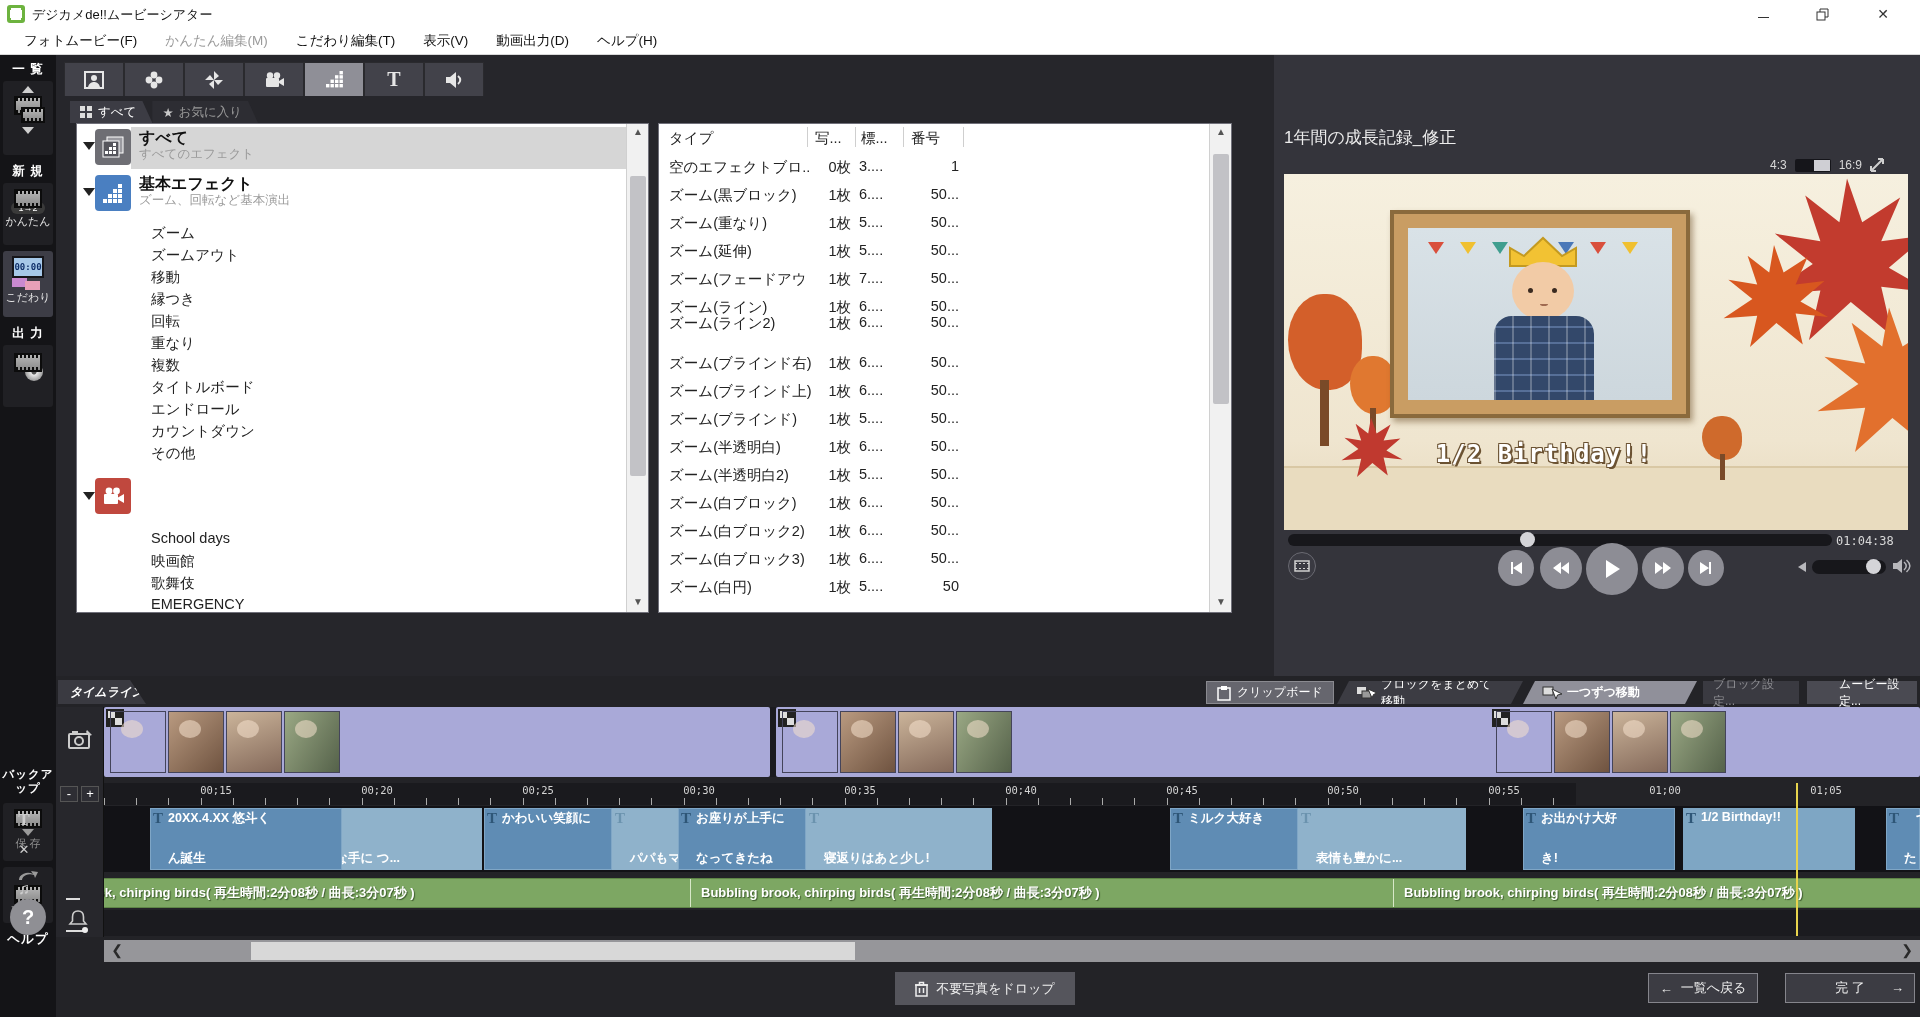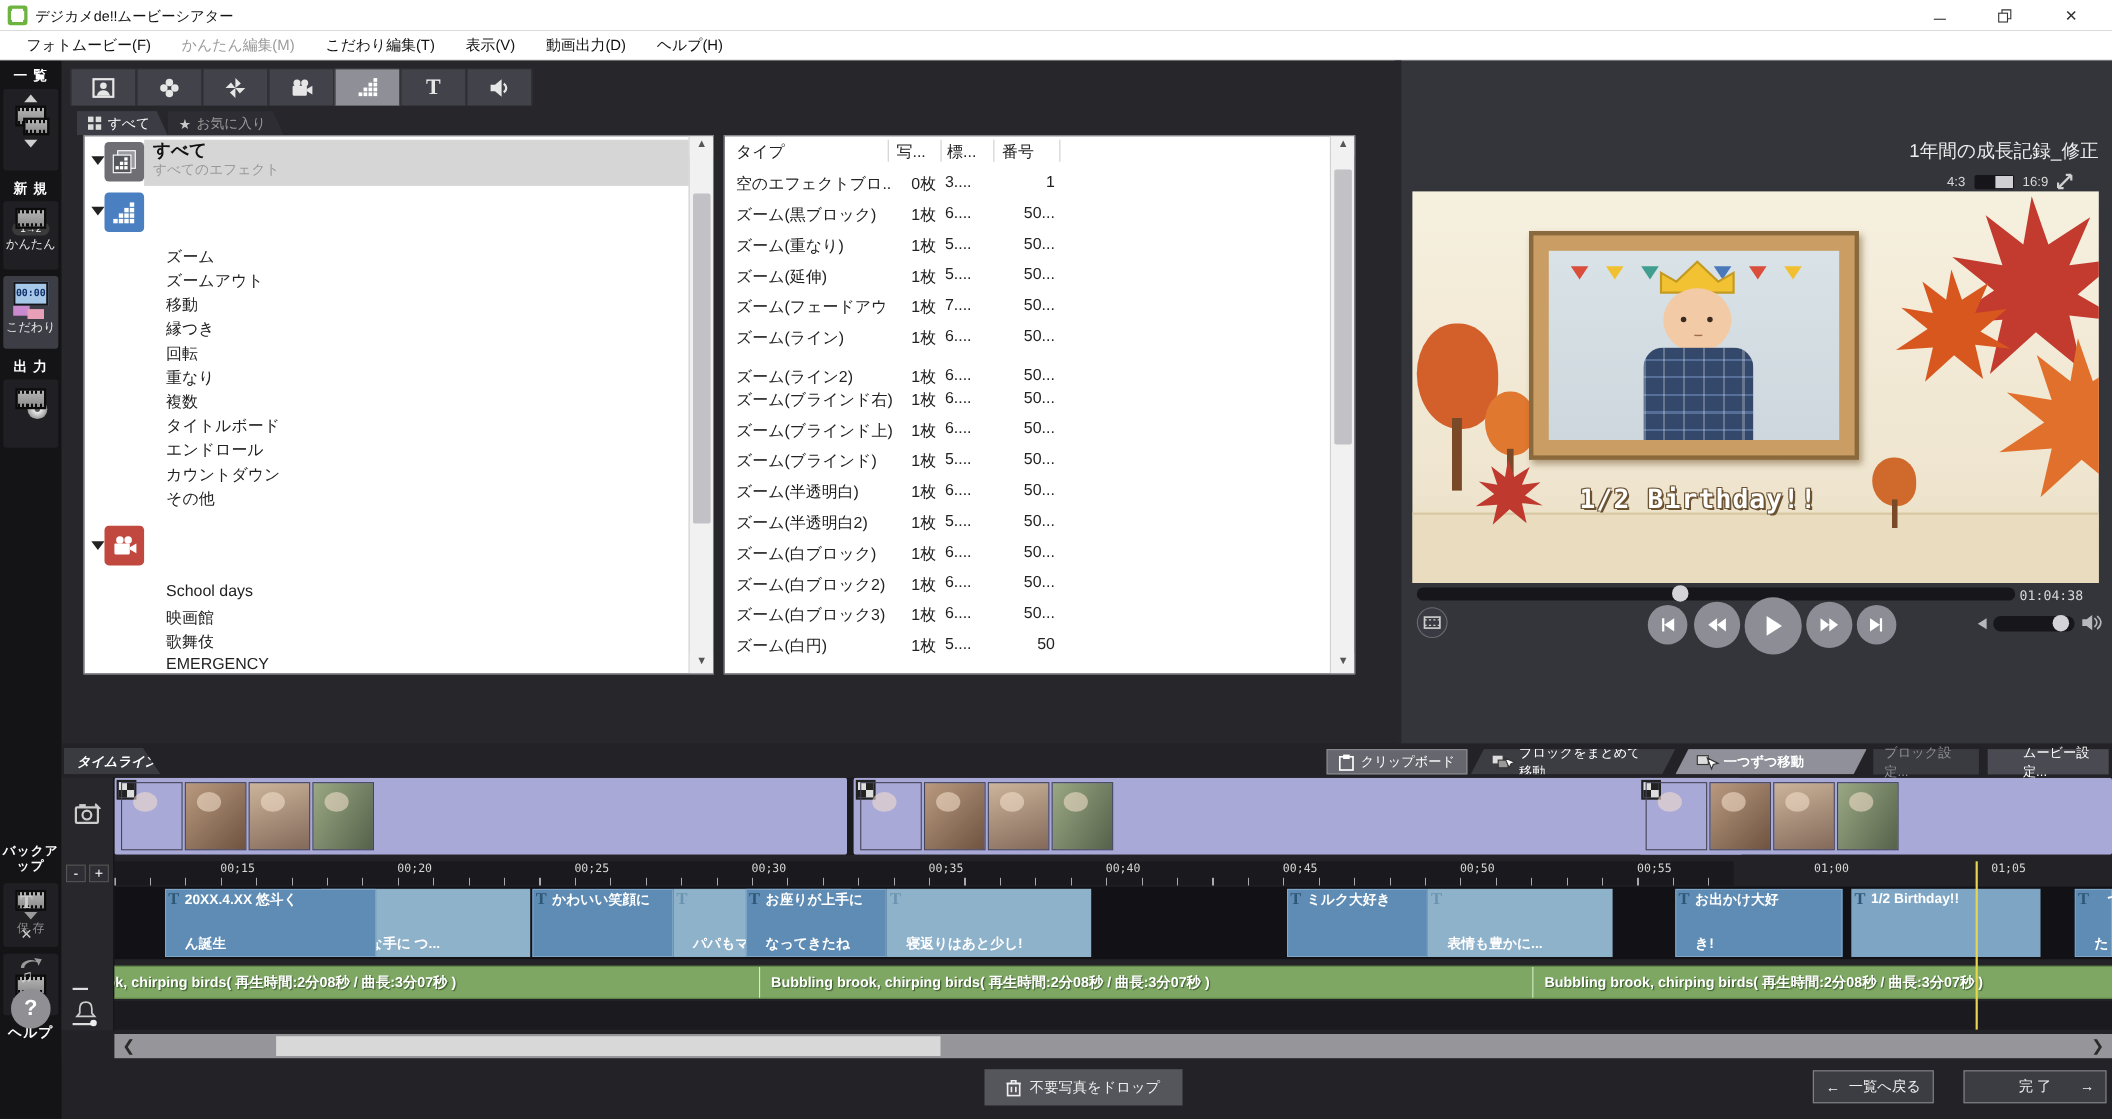--- a/index.html
+++ b/index.html
@@ -74,21 +74,21 @@
   .colline { position:absolute; top:3px; height:20px; width:1px; background:#cfcfcf; }
   .trow { position:absolute; left:0; width:552px; height:28px; font-size:14.5px; color:#222; }
   .trow span { position:absolute; top:4px; white-space:nowrap; }
   .c0 { left:10px; width:142px; overflow:hidden; }
   .c1 { left:152px; width:40px; text-align:right; }
   .c2 { left:200px; width:40px; }
   .c3 { left:244px; width:56px; text-align:right; }
 
   
   #preview { left:1268px; top:55px; width:652px; height:621px; background:#34343b; border-left:6px solid #26262b; }
-  #pvtitle { left:1284px; top:126px; width:624px; text-align:right; color:#ececec; font-size:17px; }
+  #pvtitle { left:1284px; top:126px; width:624px; text-align:left; color:#ececec; font-size:17px; }
   #ratio { top:158px; color:#d8d8d8; font-size:12px; }
   #ratiotoggle { width:36px; height:13px; background:#15151a; border-radius:2px; position:relative; }
   #ratiotoggle:after { content:""; position:absolute; right:1px; top:1px; width:16px; height:11px; background:#cfcfd4; }
   #video { left:1284px; top:174px; width:624px; height:356px; background:linear-gradient(#f6f0df,#efe5cf 75%,#e6d8bb); overflow:hidden; }
   .ground { position:absolute; left:0; top:292px; width:624px; height:64px; background:#e9dcbf; border-top:2px solid #d9c8a4; }
   .foliage { position:absolute; border-radius:50% 50% 45% 55%; }
   .trunk { position:absolute; background:#7a4a28; }
   #frame { position:absolute; left:106px; top:36px; width:300px; height:208px; background:#c99d63;
     border:4px solid #8a6a3c; box-shadow:3px 4px 6px rgba(90,60,20,.45); }
   #photo { position:absolute; left:14px; top:14px; right:14px; bottom:14px; background:linear-gradient(#d9e2e7,#cdd7dd); overflow:hidden; }
@@ -338,20 +338,24 @@
           <rect x="4" y="16" width="3" height="3"></rect>
           <rect x="8" y="16" width="3" height="3"></rect>
           <rect x="12" y="16" width="3" height="3"></rect>
           <rect x="8" y="12" width="3" height="3"></rect>
           <rect x="12" y="12" width="3" height="3"></rect>
           <rect x="12" y="8" width="3" height="3"></rect>
         </g>
       </svg>
   </div>
 
+  <div class="a trow-parent" style="top:49px;left:54px;height:42px;">
+    <div class="ttitle" style="margin:2px 0 0 8px;">基本エフェクト</div>
+    <div class="tsub" style="margin-left:8px;">ズーム、回転など基本演出</div>
+  </div>
   <div class="a texp" style="top:64px;"></div>
   <div class="a ticon" style="left:18px;top:51px;background:#4a7fc1;">
     <svg width="22" height="22">
         <g fill="#fff">
           <rect x="1" y="17" width="4" height="4"></rect>
           <rect x="6" y="17" width="4" height="4"></rect>
           <rect x="11" y="17" width="4" height="4"></rect>
           <rect x="16" y="17" width="4" height="4"></rect>
           <rect x="6" y="12" width="4" height="4"></rect>
           <rect x="11" y="12" width="4" height="4"></rect>
@@ -436,21 +440,21 @@
       <span class="c1">1枚</span>
       <span class="c2">7....</span>
       <span class="c3">50...</span>
     </div>
   <div class="trow" style="top:170px;">
       <span class="c0">ズーム(ライン)</span>
       <span class="c1">1枚</span>
       <span class="c2">6....</span>
       <span class="c3">50...</span>
     </div>
-  <div class="trow" style="top:205px;padding-left:10px;">
+  <div class="trow" style="top:186px;padding-left:10px;">
       <span class="c0">ズーム(ライン2)</span>
       <span class="c1">1枚</span>
       <span class="c2">6....</span>
       <span class="c3">50...</span>
     </div>
   <div class="trow" style="top:226px;">
       <span class="c0">ズーム(ブラインド右)</span>
       <span class="c1">1枚</span>
       <span class="c2">6....</span>
       <span class="c3">50...</span>

